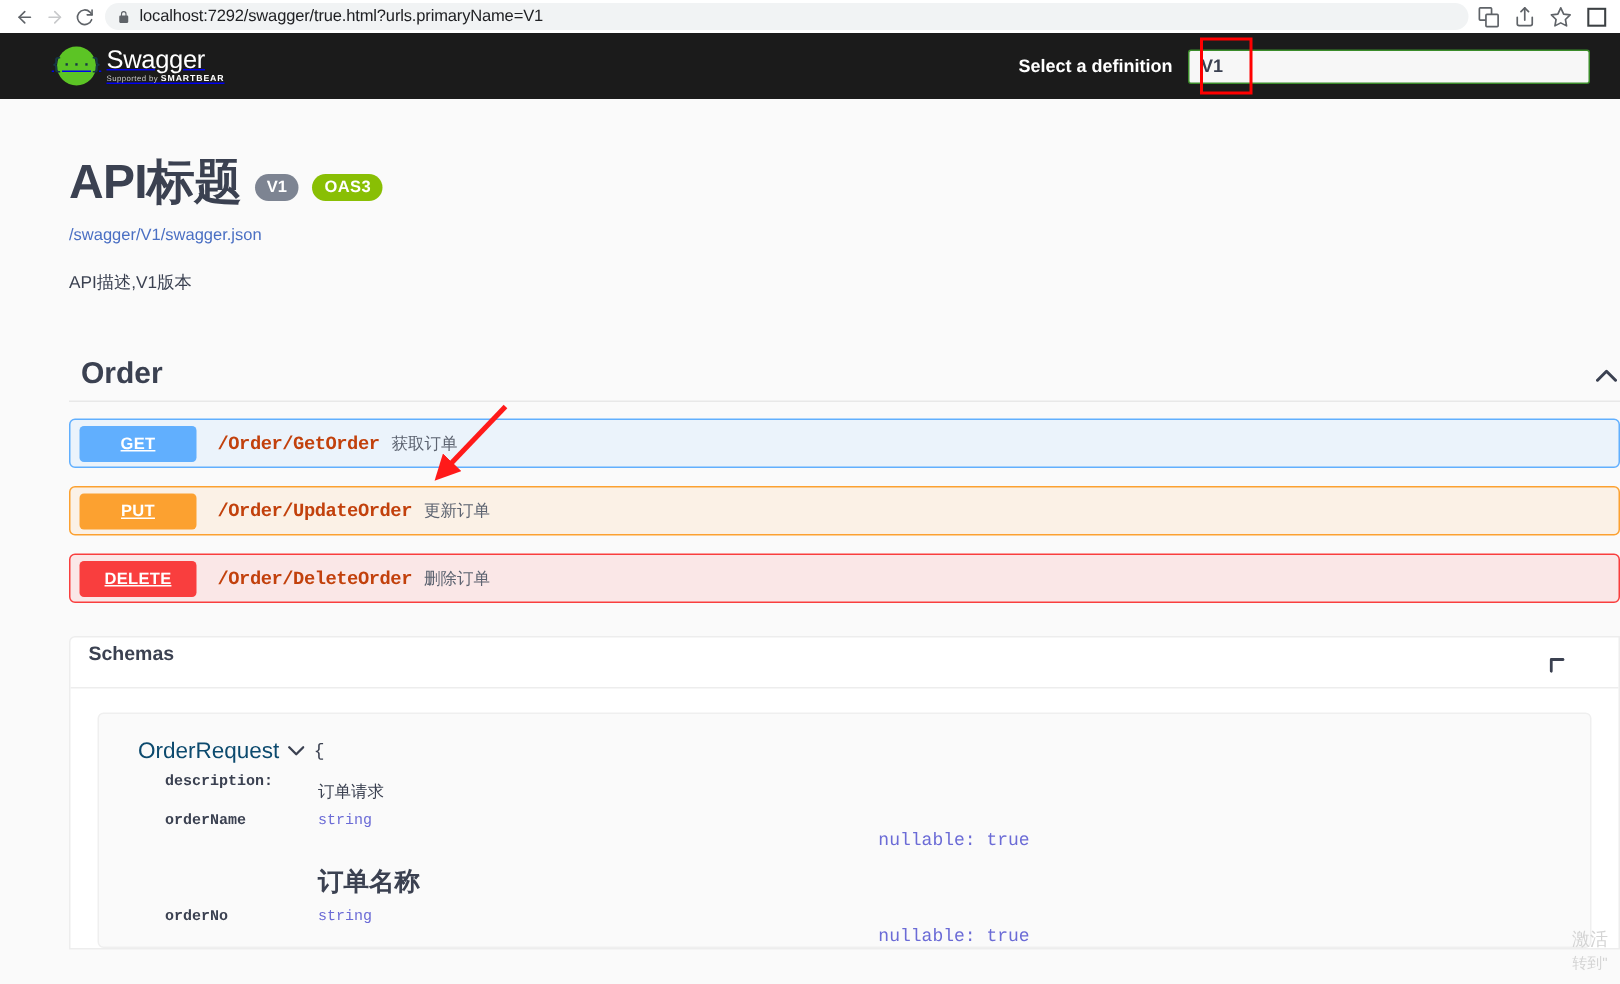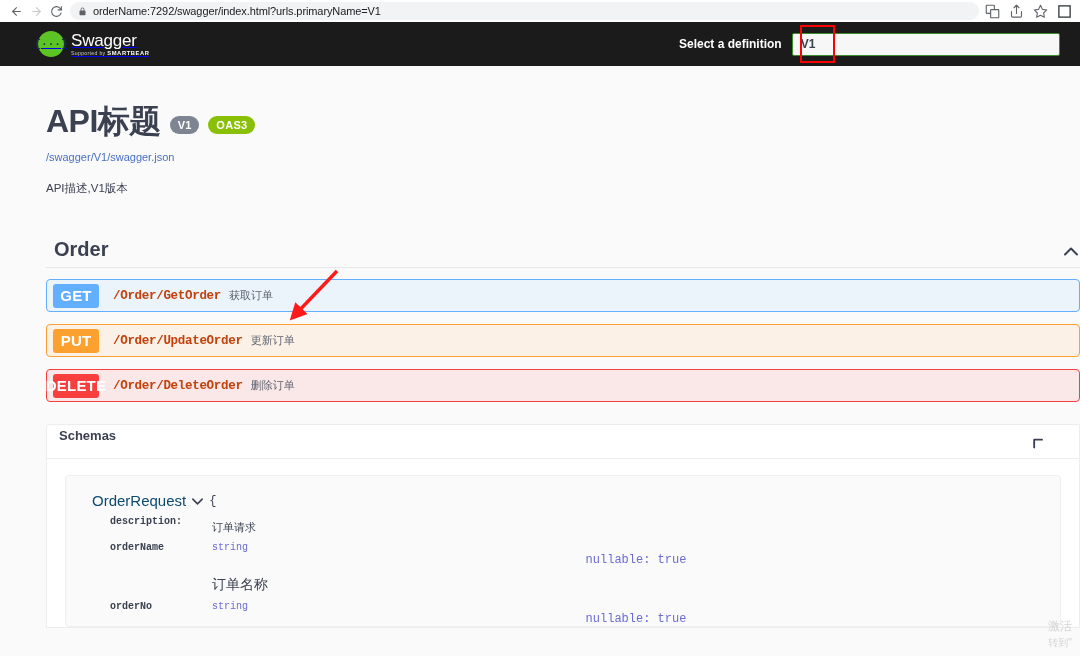--- a/index.html
+++ b/index.html
@@ -203,32 +203,33 @@
     border-style: solid;
     padding-left: 2px;
     cursor: pointer;
   }
   .op-get    { background: #ebf3fb; border-color: #61affe; }
   .op-post   { background: #e8f6f0; border-color: #49cc90; }
   .op-delete { background: #fae7e7; border-color: #f93e3e; }
   .op-put    { background: #fbf1e6; border-color: #fca130; }
 
   .method-badge {
-    width: 46px;
+    width: 78px;
     height: 24px;
     border-radius: 3px;
     display: flex;
     align-items: center;
     justify-content: center;
     color: #ffffff;
-    font-size: 15px;
+    font-size: 11px;
     font-weight: bold;
     flex: none;
     margin-left: 4px;
     letter-spacing: 0.2px;
+    text-decoration: underline;
   }
   .m-get    { background: #61affe; }
   .m-post   { background: #49cc90; }
   .m-delete { background: #f93e3e; }
   .m-put    { background: #fca130; }
 
   .op-path {
     font-family: "Liberation Mono", monospace;
     font-size: 12.5px;
     font-weight: bold;
@@ -313,23 +314,23 @@
     display: block;
   }
   .prop-nullable {
     font-family: "Liberation Mono", monospace;
     font-size: 12px;
     color: #6b6bd6;
     display: block;
     text-align: center;
   }
   .prop-desc {
-    font-size: 14px;
-    color: #3b4151;
-    font-weight: normal;
+    font-size: 17px;
+    color: #3b4151;
+    font-weight: bold;
     margin-top: 9px;
     display: block;
   }
   .prop-desc-plain {
     font-size: 11px;
     color: #3b4151;
     margin-top: 4px;
     display: block;
   }
 
@@ -383,21 +384,21 @@
     <svg width="13" height="13" viewBox="0 0 24 24" fill="none" stroke="currentColor" stroke-width="2" stroke-linecap="round" stroke-linejoin="round">
         <polyline points="21 3 21 9 15 9"></polyline>
         <path d="M20.49 15a9 9 0 1 1-2.12-9.36L21 9"></path>
       </svg>
   </div>
 
   <div id="omnibox">
     <svg id="lock-icon" width="9" height="9" viewBox="0 0 24 24" fill="#5f6368">
         <path d="M12 1a5 5 0 0 0-5 5v3H6a2 2 0 0 0-2 2v9a2 2 0 0 0 2 2h12a2 2 0 0 0 2-2v-9a2 2 0 0 0-2-2h-1V6a5 5 0 0 0-5-5zm0 2a3 3 0 0 1 3 3v3H9V6a3 3 0 0 1 3-3z"></path>
       </svg>
-    <span id="url-text">orderName:7292/swagger/index.html?urls.primaryName=V1</span>
+    <span id="url-text">localhost:7292/swagger/true.html?urls.primaryName=V1</span>
   </div>
 
   <div id="chrome-actions">
     <svg class="chrome-action" viewBox="0 0 24 24" fill="none" stroke="#5f6368" stroke-width="1.8">
         <rect x="2" y="2" width="13" height="13" rx="1"></rect>
         <rect x="9" y="9" width="13" height="13" rx="1" fill="#fff"></rect>
       </svg>
     <svg class="chrome-action" viewBox="0 0 24 24" fill="none" stroke="#5f6368" stroke-width="1.8" stroke-linecap="round" stroke-linejoin="round">
         <path d="M4 12v7a2 2 0 0 0 2 2h12a2 2 0 0 0 2-2v-7"></path>
         <polyline points="16 6 12 2 8 6"></polyline>

